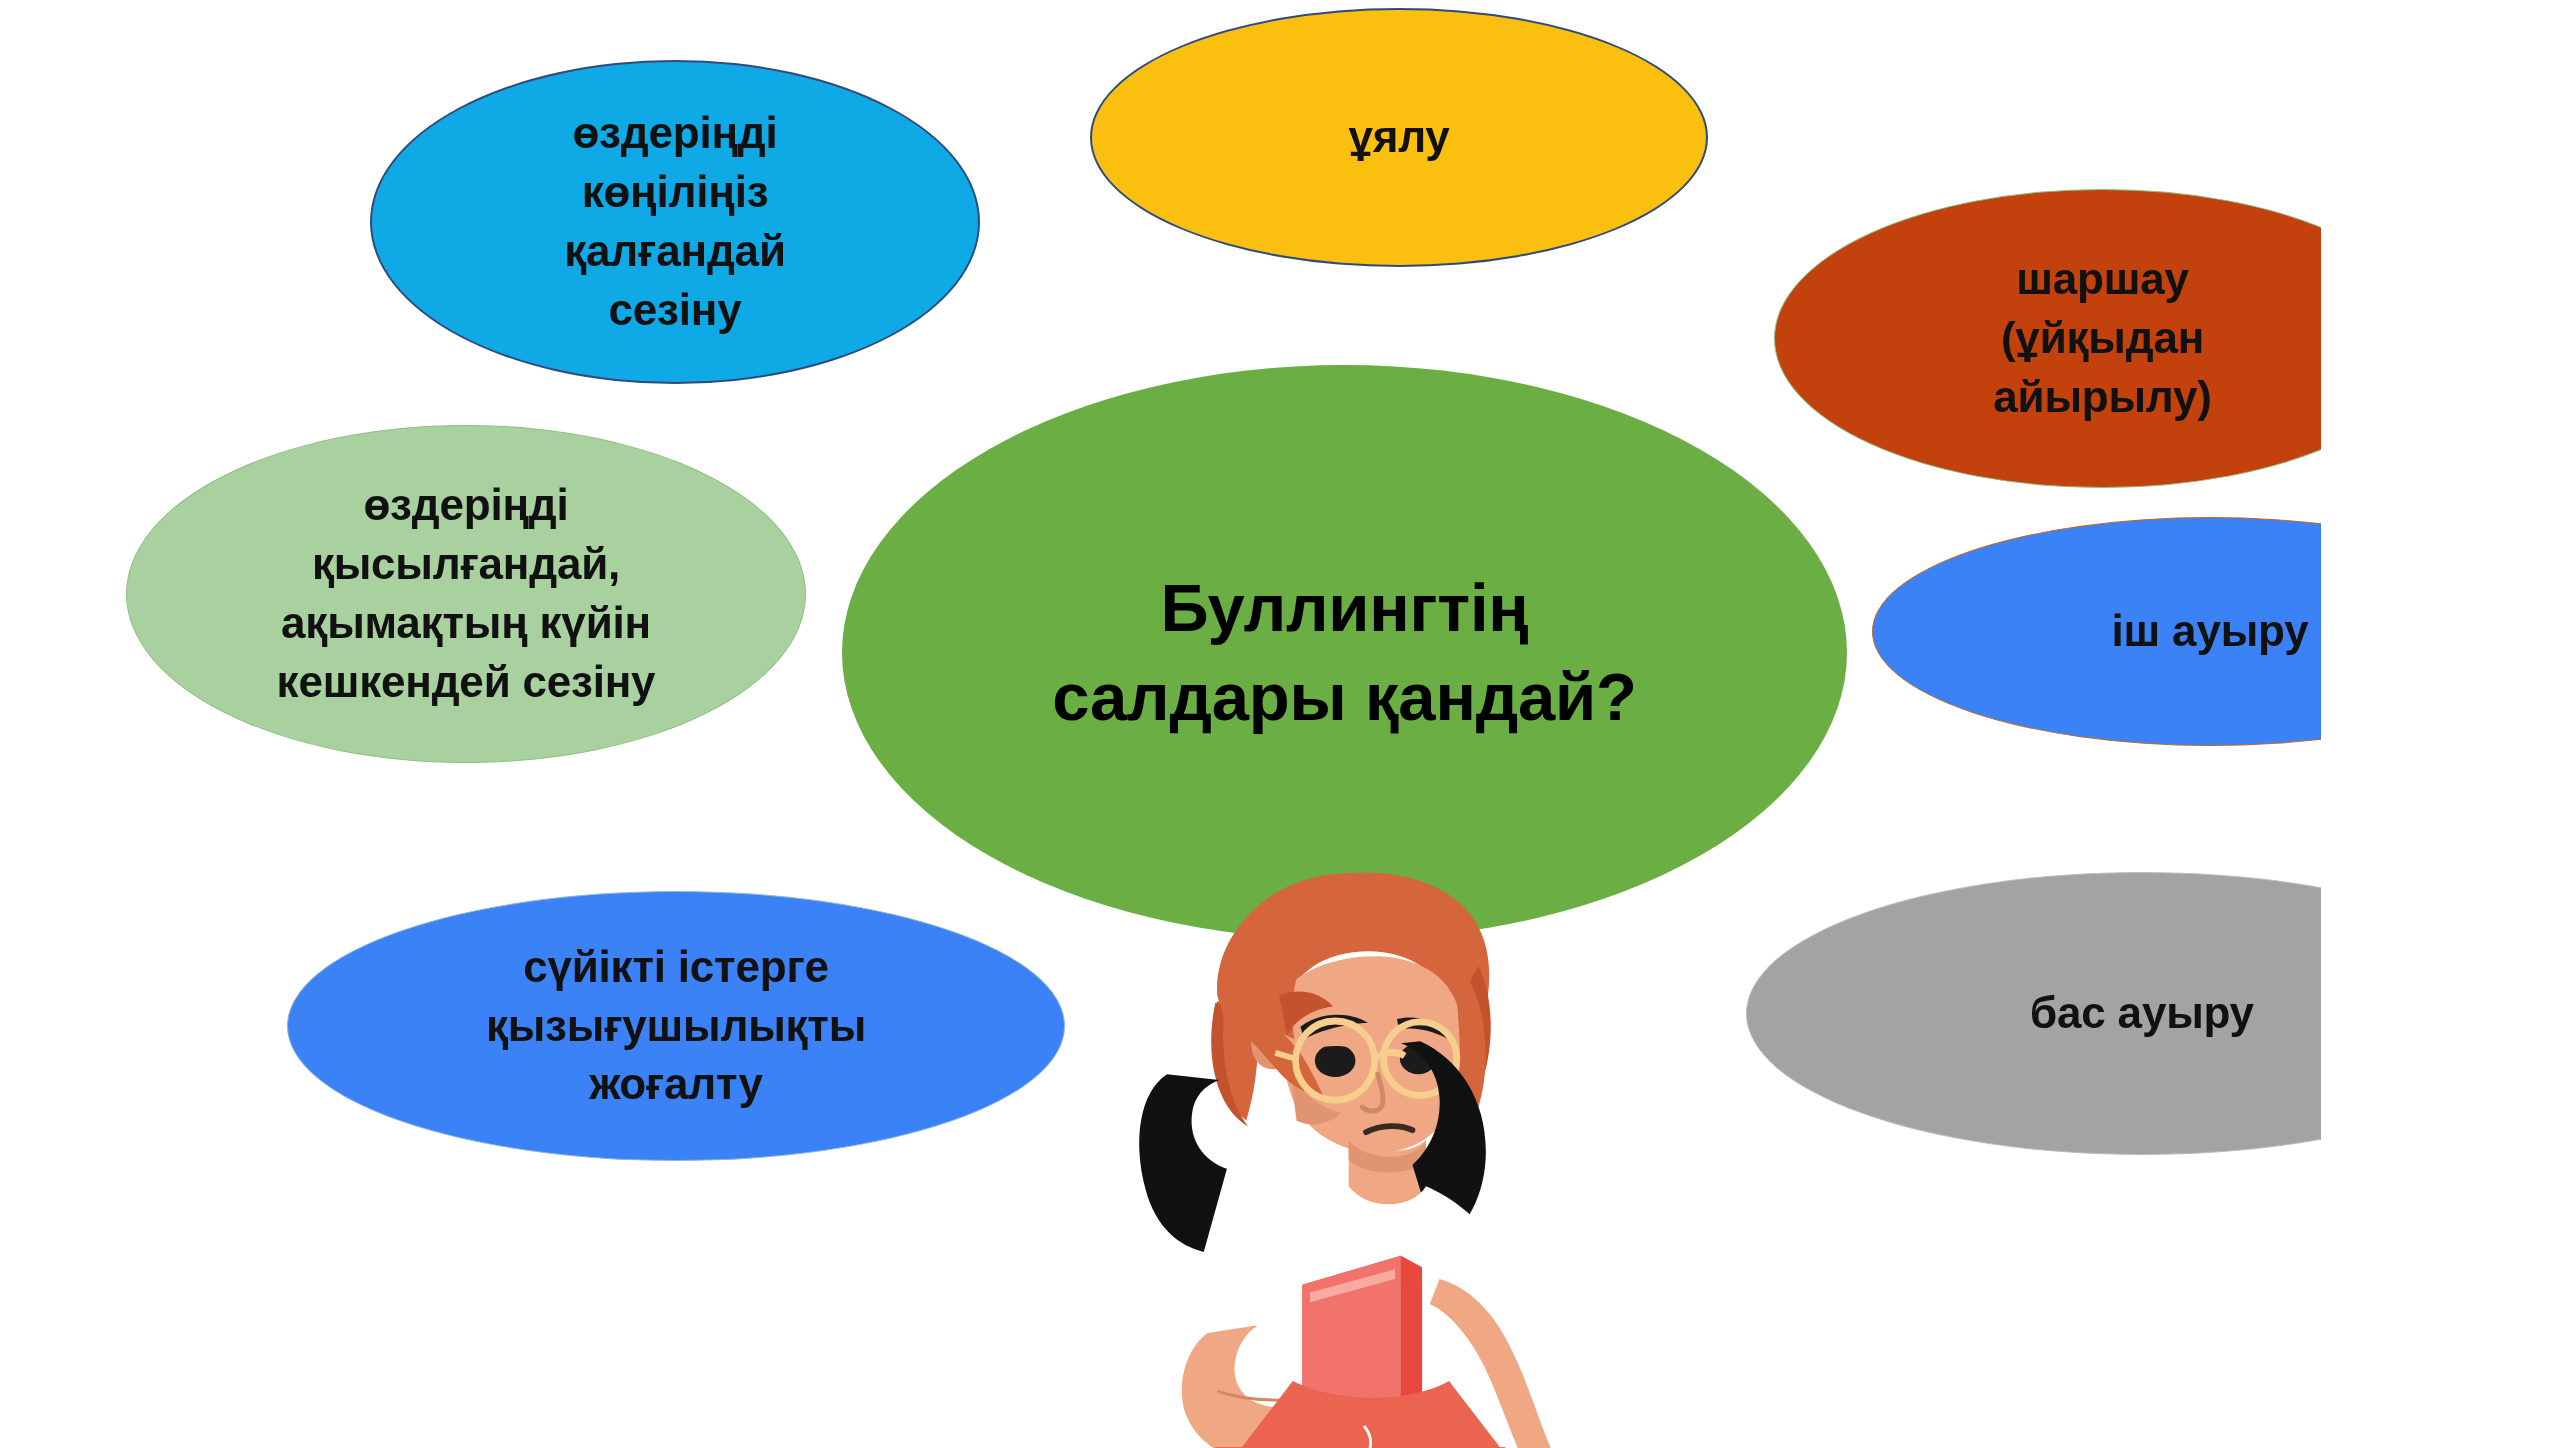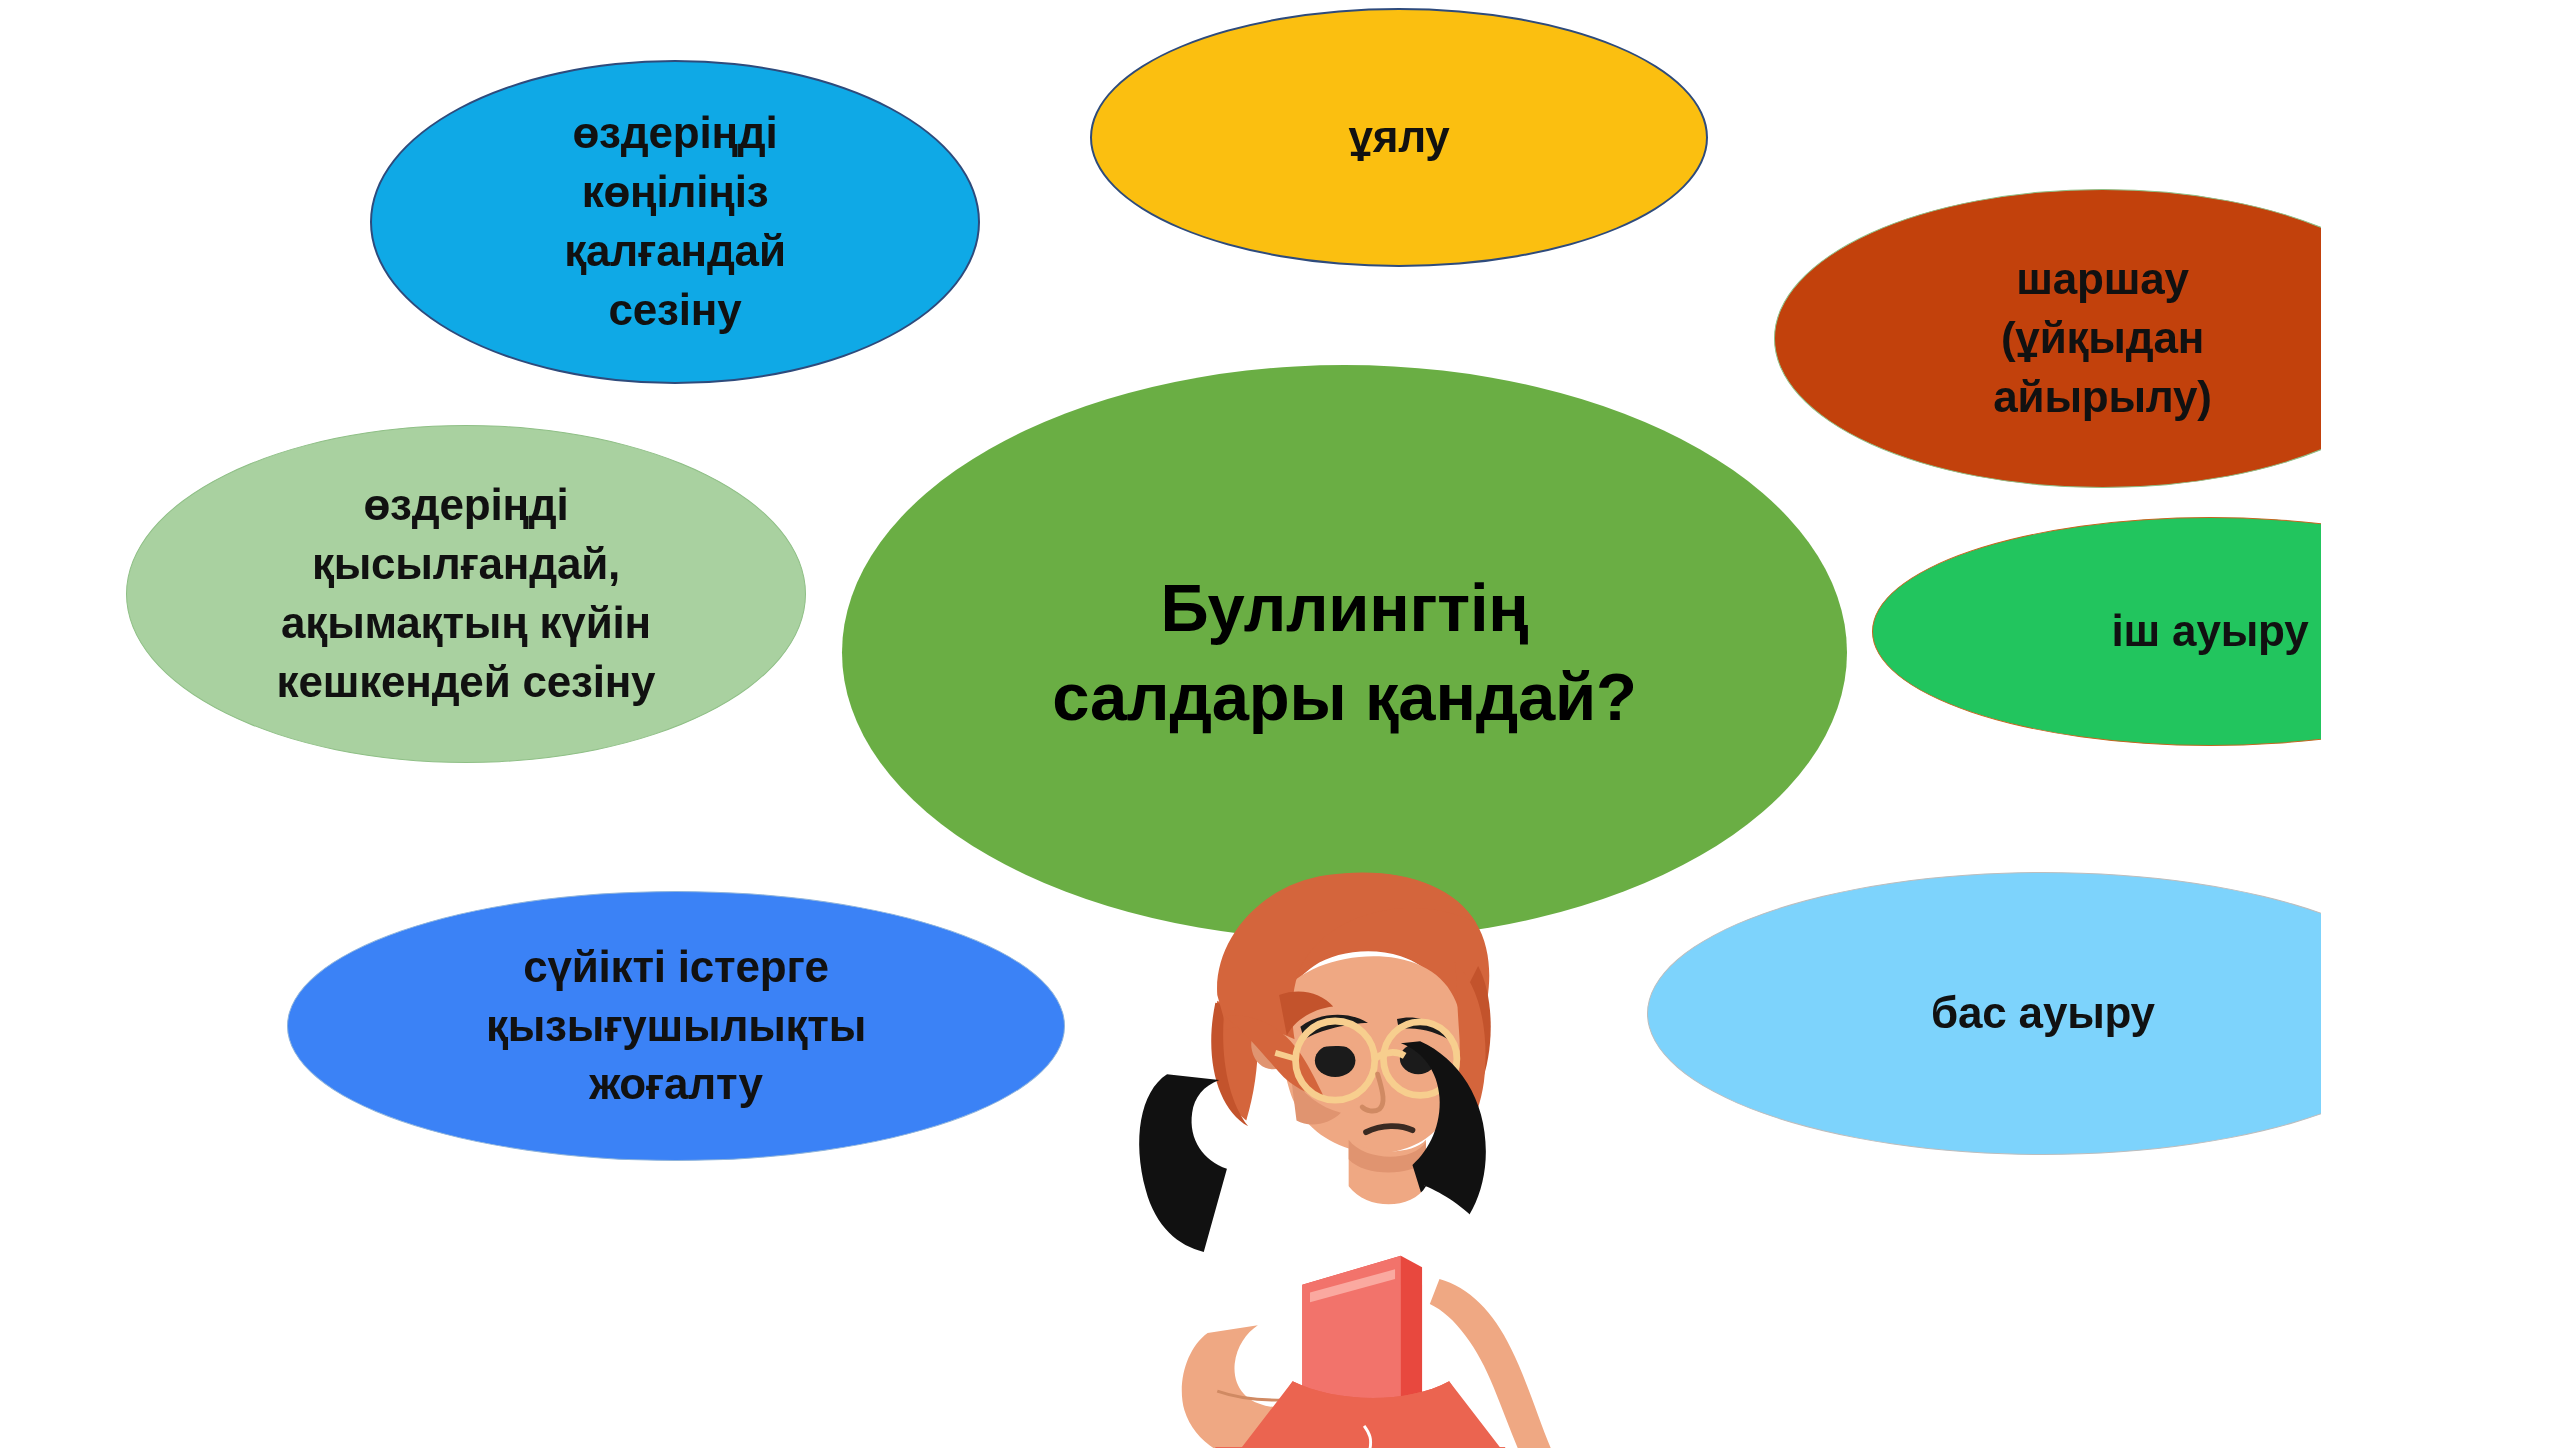--- a/index.html
+++ b/index.html
@@ -79,37 +79,37 @@
   }
   .n-center .label {
     font-size: 67px;
     color: #000000;
     line-height: 1.32;
   }
 
   .n-orange {
     left: 1872px; top: 517px;
     width: 676px; height: 229px;
-    background: #22c55e;
+    background: #3b82f6;
     border: 1.9px solid #C4661F;
   }
   .n-orange .label { font-size: 44px; }
 
   .n-lightblue {
     left: 287px; top: 891px;
     width: 778px; height: 270px;
     background: #3b82f6;
     border: 1.9px solid #8FB4DB;
   }
   .n-lightblue .label { font-size: 44px; }
 
   .n-gray {
-    left: 1647px; top: 872px;
+    left: 1746px; top: 872px;
     width: 792px; height: 283px;
-    background: #7dd3fc;
+    background: #a3a3a3;
     border: 1.9px solid #BDBDBD;
   }
   .n-gray .label { font-size: 44px; }
 
   
   #girl {
     position: absolute;
     left: 1111px;
     top: 850px;
     width: 599px;

